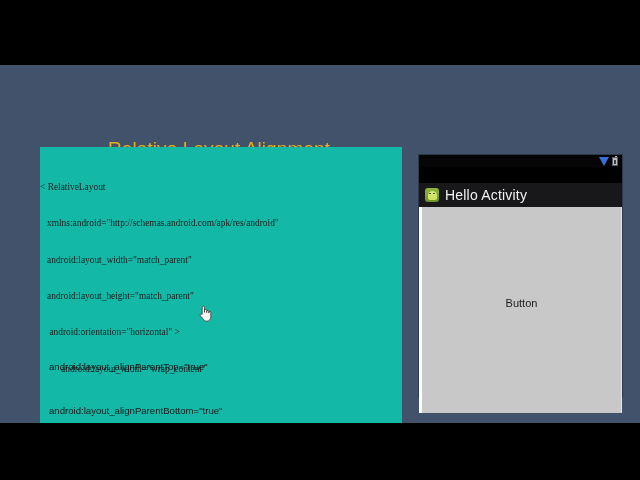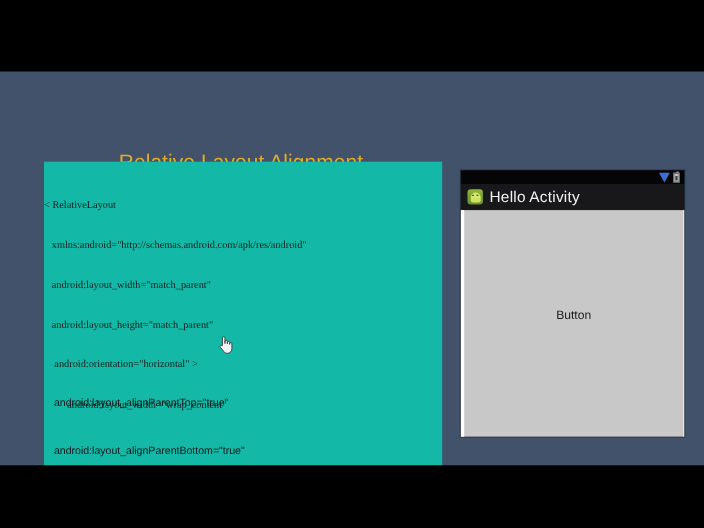--- a/index.html
+++ b/index.html
@@ -165,20 +165,21 @@
     background: #3a3d42;
   }
 
   #title-bar {
     height: 24px;
     background: #18181a;
     display: flex;
     align-items: center;
     padding-left: 6px;
     box-sizing: border-box;
+    margin-top: 16px;
   }
   #app-title {
     font-family: "Liberation Sans", sans-serif;
     font-size: 14px;
     color: #f2f2f2;
     margin-left: 6px;
     letter-spacing: 0.2px;
     white-space: nowrap;
   }
 

